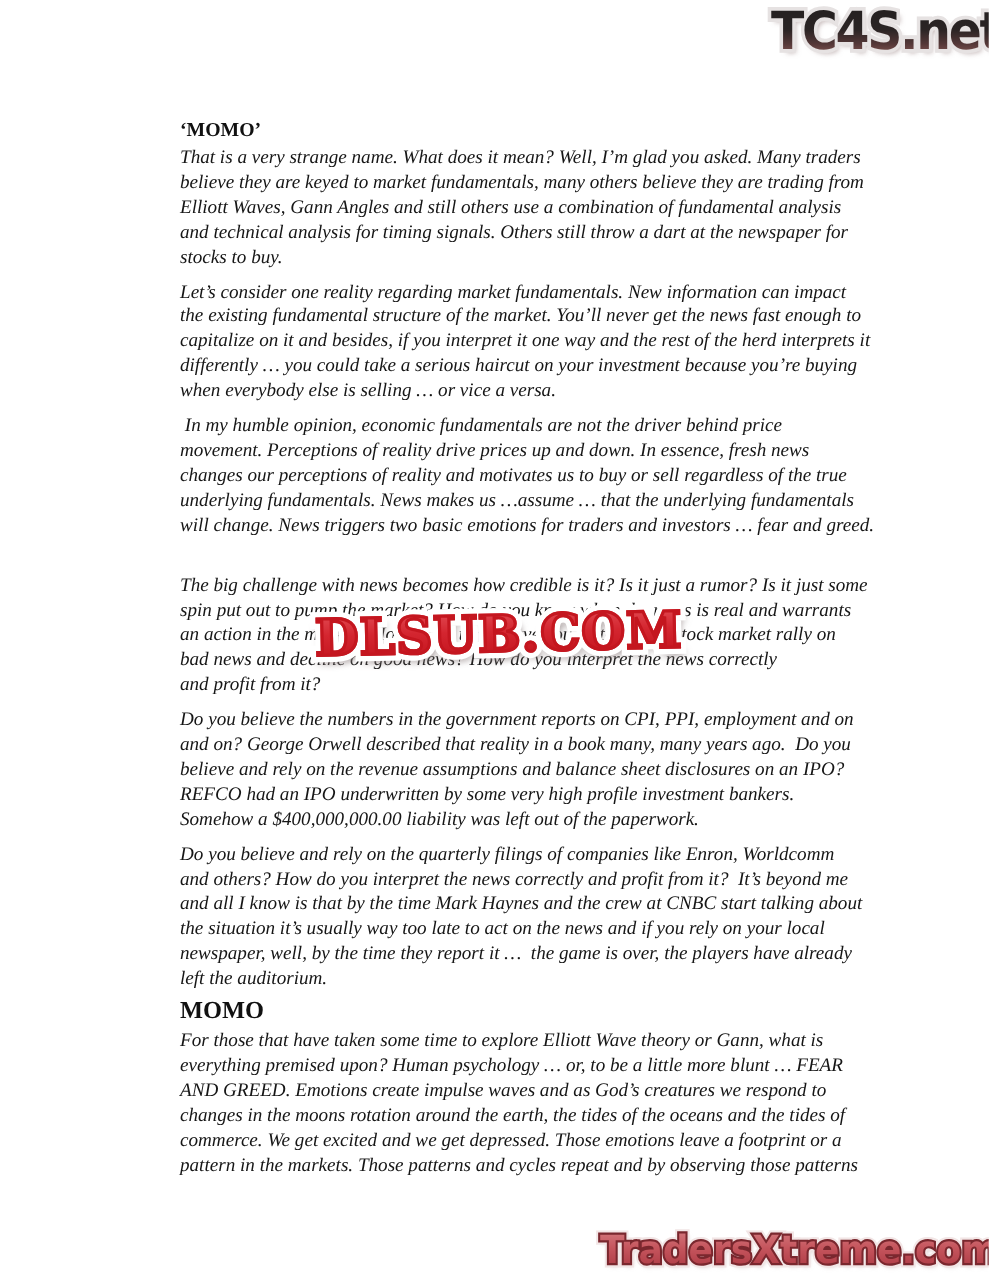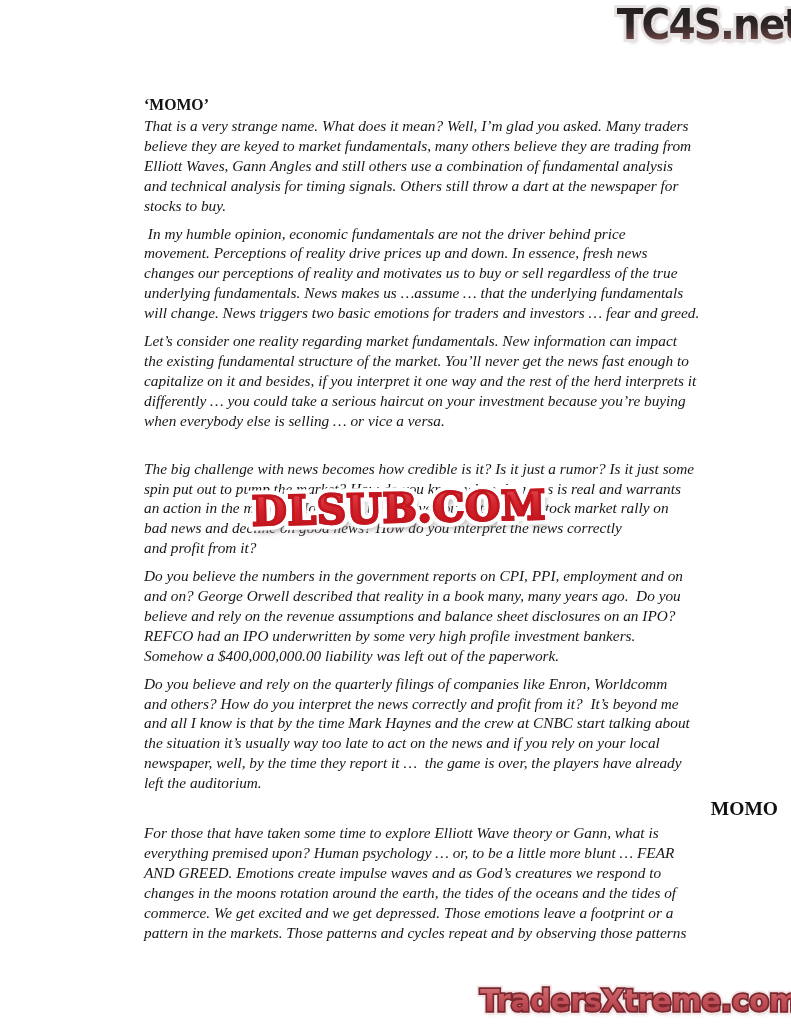--- a/index.html
+++ b/index.html
@@ -37,21 +37,20 @@
     font-style: italic;
   }
   .article p.first { margin-top: 0; }
   .article p.double-gap { margin-top: 28px; }
   .article h2 {
     font-size: 19.5px;
     font-weight: bold;
     line-height: 24px;
     margin: 4px 0 2px 0;
     color: #111;
-    text-align: right;
   }
   .article p.after-heading { margin-top: 0; }
 
   
   .wm-tc4s {
     position: absolute;
     top: 2px;
     right: 7px;
     font-family: "DejaVu Sans", "Liberation Sans", sans-serif;
     font-weight: bold;
@@ -147,30 +146,30 @@
     <span class="layer-front">TC4S.net</span>
   </div>
 
   <div class="article">
     <h1>‘MOMO’</h1>
     <p class="first">That is a very strange name. What does it mean? Well, I’m glad you asked. Many traders
 believe they are keyed to market fundamentals, many others believe they are trading from
 Elliott Waves, Gann Angles and still others use a combination of fundamental analysis
 and technical analysis for timing signals. Others still throw a dart at the newspaper for
 stocks to buy.</p>
+    <p>Let’s consider one reality regarding market fundamentals. New information can impact
+the existing fundamental structure of the market. You’ll never get the news fast enough to
+capitalize on it and besides, if you interpret it one way and the rest of the herd interprets it
+differently … you could take a serious haircut on your investment because you’re buying
+when everybody else is selling … or vice a versa.</p>
     <p>&nbsp;In my humble opinion, economic fundamentals are not the driver behind price
 movement. Perceptions of reality drive prices up and down. In essence, fresh news
 changes our perceptions of reality and motivates us to buy or sell regardless of the true
 underlying fundamentals. News makes us …assume … that the underlying fundamentals
 will change. News triggers two basic emotions for traders and investors … fear and greed.</p>
-    <p>Let’s consider one reality regarding market fundamentals. New information can impact
-the existing fundamental structure of the market. You’ll never get the news fast enough to
-capitalize on it and besides, if you interpret it one way and the rest of the herd interprets it
-differently … you could take a serious haircut on your investment because you’re buying
-when everybody else is selling … or vice a versa.</p>
     <p class="double-gap">The big challenge with news becomes how credible is it? Is it just a rumor? Is it just some
 spin put out to pump the market? How do you know when the news is real and warrants
 an action in the market? How many times have you watched the stock market rally on
 bad news and decline on good news? How do you interpret the news correctly
 and profit from it?</p>
     <p>Do you believe the numbers in the government reports on CPI, PPI, employment and on
 and on? George Orwell described that reality in a book many, many years ago.&nbsp; Do you
 believe and rely on the revenue assumptions and balance sheet disclosures on an IPO?
 REFCO had an IPO underwritten by some very high profile investment bankers.
 Somehow a $400,000,000.00 liability was left out of the paperwork.</p>

